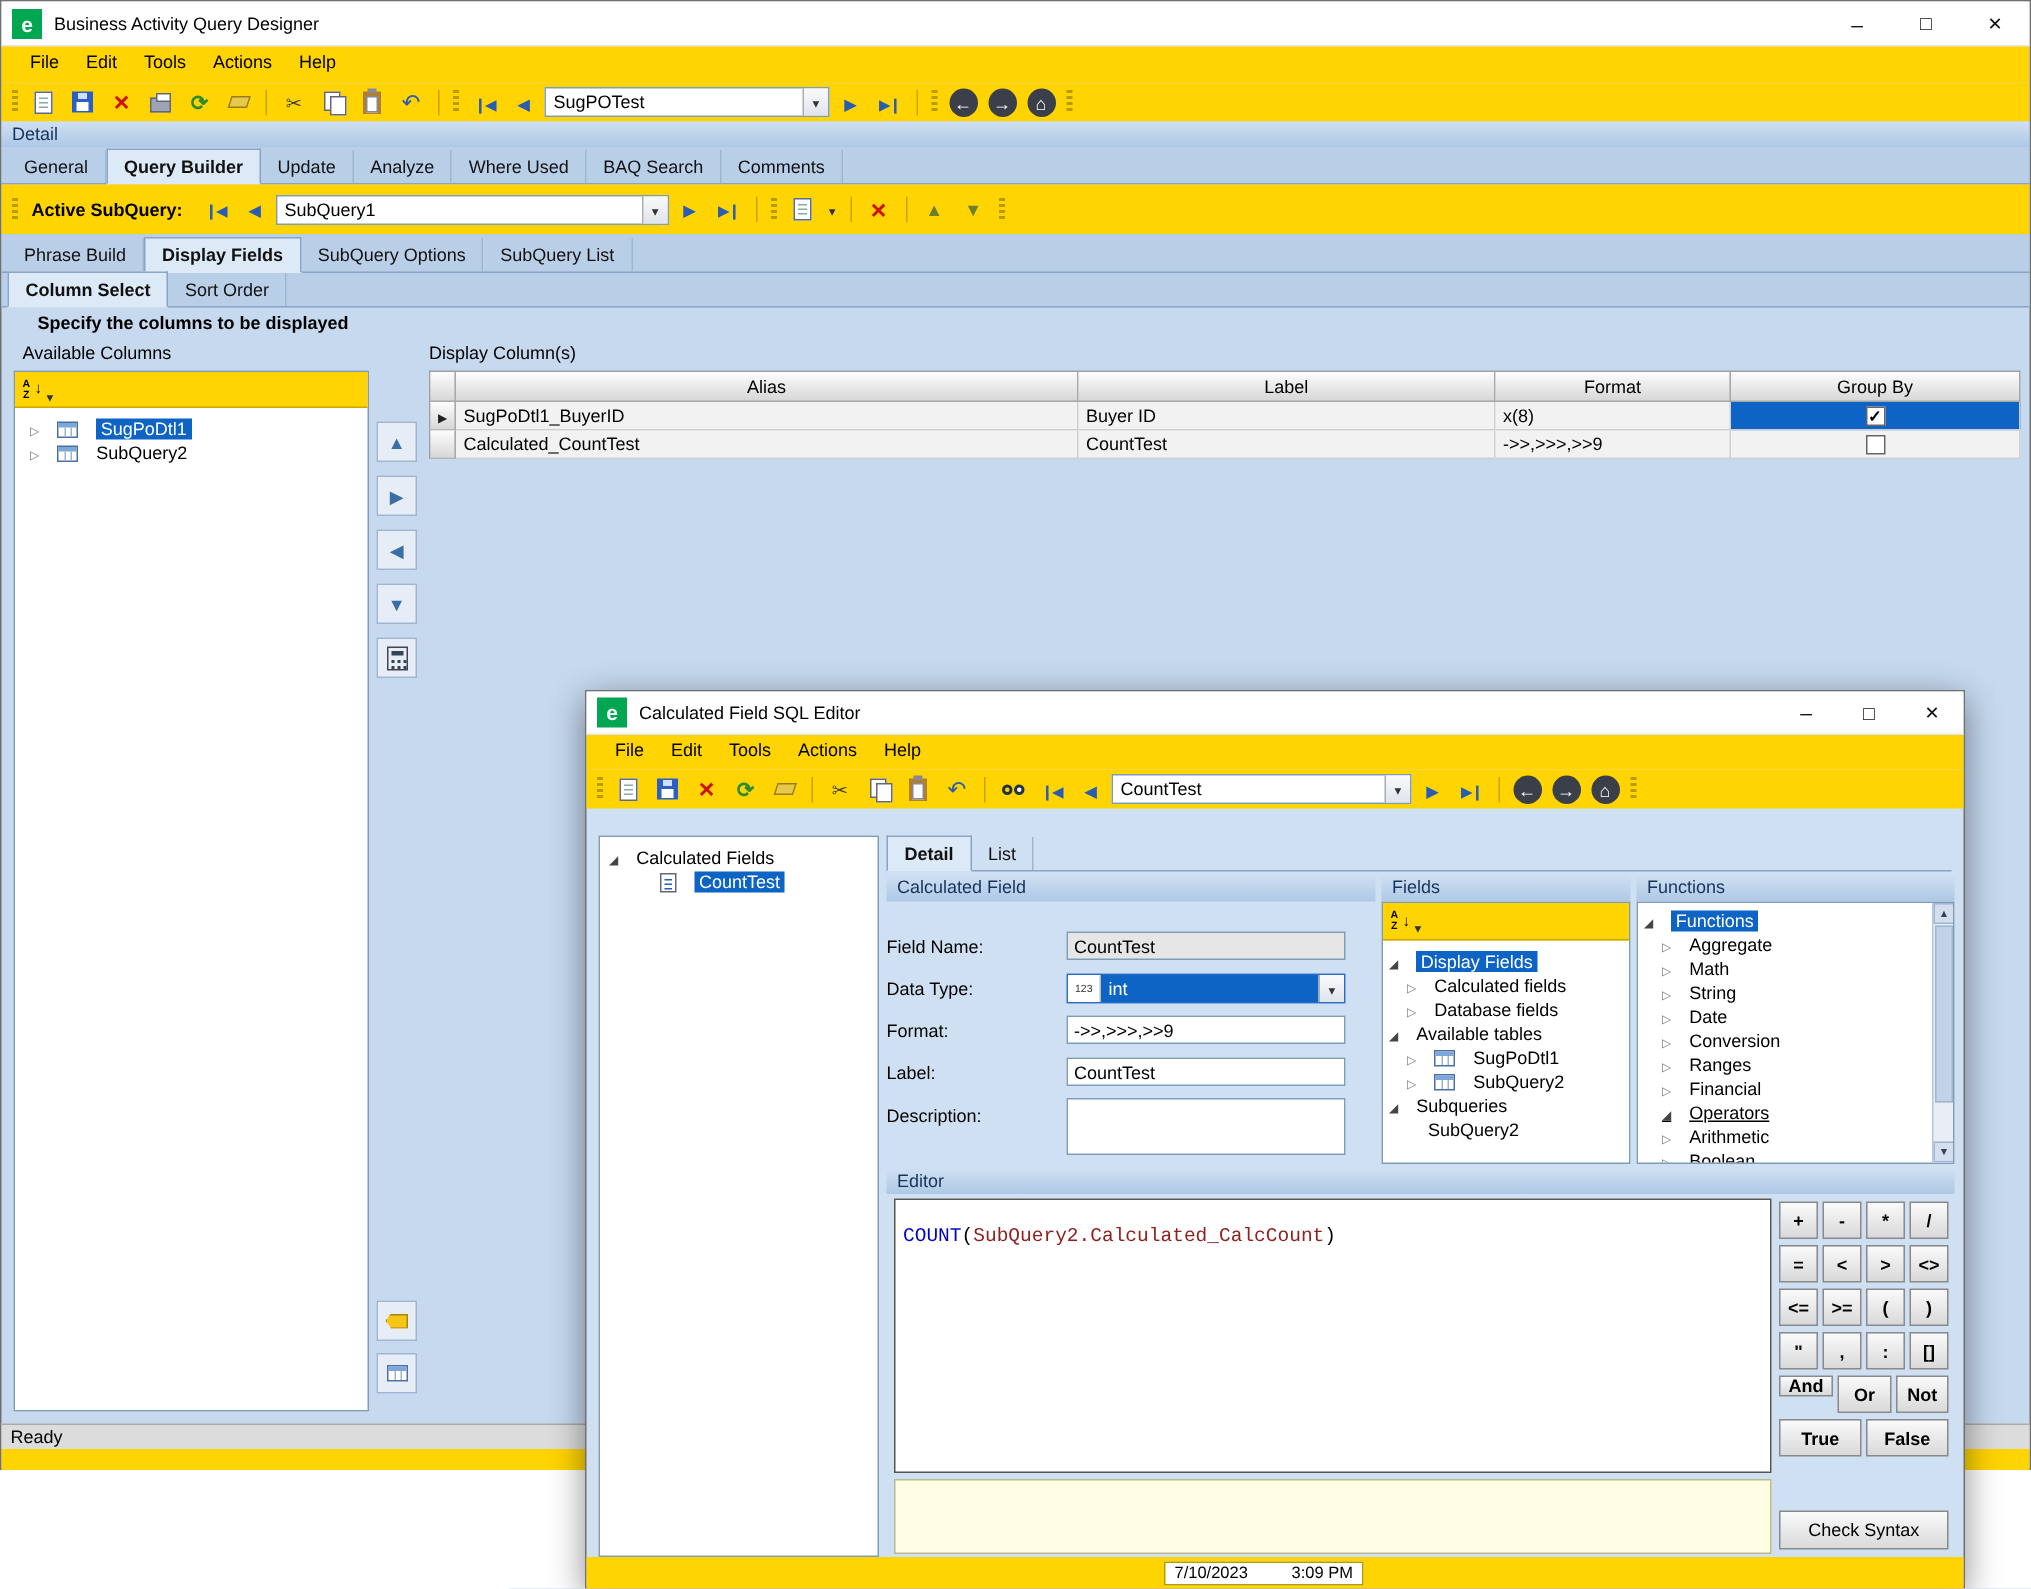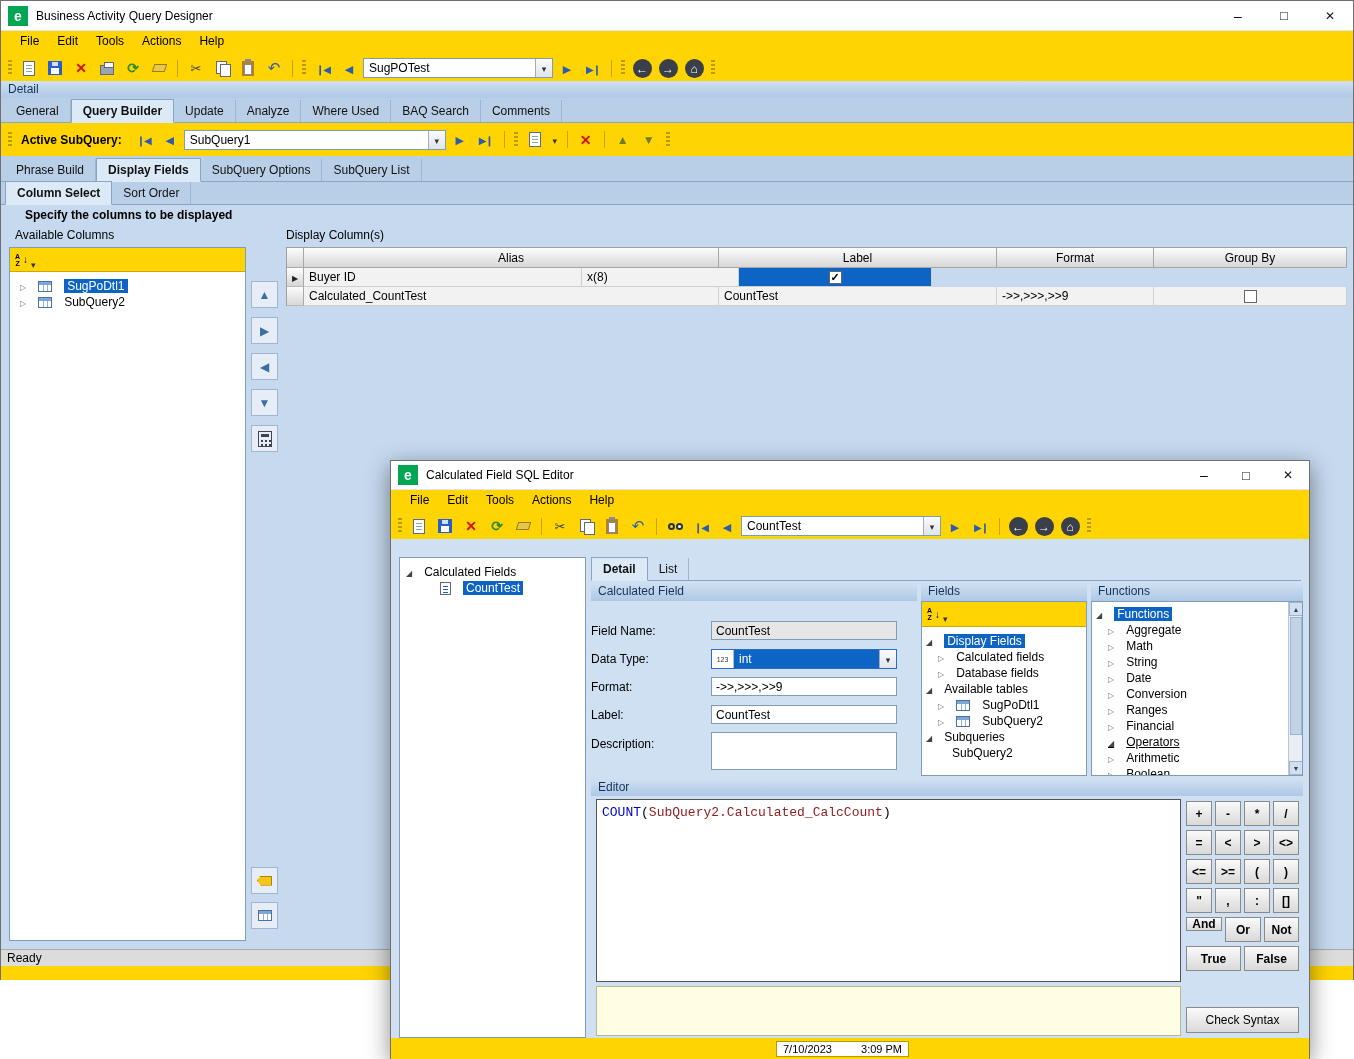--- a/index.html
+++ b/index.html
@@ -106,21 +106,21 @@
   .flabel { position:absolute; font-size:12px; text-align:left; }
   .finput { position:absolute; background:#fff; border:1px solid #7f9db9; font-size:12px; padding:1px 4px; display:flex; align-items:center; }
   .readonly { background:#e6e6e6; }
 
   
   .kbtn { position:absolute; background:linear-gradient(#fafafa,#d9d9d9); border:1px solid #8a8a8a; display:flex; align-items:center; justify-content:center; font-size:12px; font-weight:bold; }
   .kbtn.wide { font-weight:bold; }
   .kbtn.action { font-weight:normal; }
 
   
-  .editor-box { position:absolute; background:#fff; border:1px solid #555; padding:5px 5px; font-family:"Liberation Mono", monospace; font-size:13px; }
+  .editor-box { position:absolute; background:#fff; border:1px solid #555; padding:16px 5px; font-family:"Liberation Mono", monospace; font-size:13px; }
   .kw { color:#0000cc; }
   .bd { color:#902020; }
   .pr { color:#000; }
 
   .statusbar-main { position:absolute; left:0; right:0; background:#dcdcdc; border-top:1px solid #aaa; display:flex; align-items:center; padding-left:6px; font-size:12px; }
   .ystrip { position:absolute; left:0; right:0; background:#ffd400; }
   .dlg-shadow { box-shadow:0 6px 22px rgba(0,0,0,.45); z-index:10; }
 </style>
 </head>
 <body>
@@ -342,20 +342,21 @@
     <div class="g-hd" style="width:17px;"></div>
     <div class="g-hd" style="width:415px;">Alias</div>
     <div class="g-hd" style="width:278px;">Label</div>
     <div class="g-hd" style="width:157px;">Format</div>
     <div class="g-hd" style="width:193px;">Group By</div>
     <div style="clear:both;"></div>
 
     <div class="g-cell g-rowsel" style="width:17px;">
         <span class="rowmark"></span>
       </div>
+    <div class="g-cell" style="width:415px;">SugPoDtl1_BuyerID</div>
     <div class="g-cell" style="width:278px;">Buyer ID</div>
     <div class="g-cell" style="width:157px;">x(8)</div>
     <div class="g-cell g-sel-cell" style="width:193px;">
       <span class="cb" data-state="checked"></span>
     </div>
     <div style="clear:both;"></div>
 
     <div class="g-cell g-rowsel" style="width:17px;"></div>
     <div class="g-cell" style="width:415px;">Calculated_CountTest</div>
     <div class="g-cell" style="width:278px;">CountTest</div>

